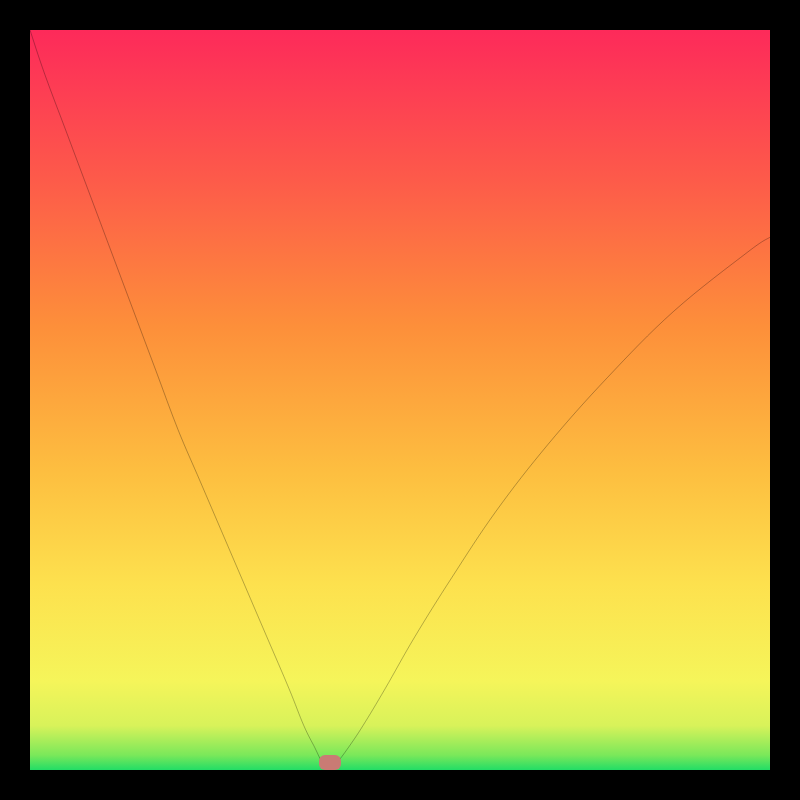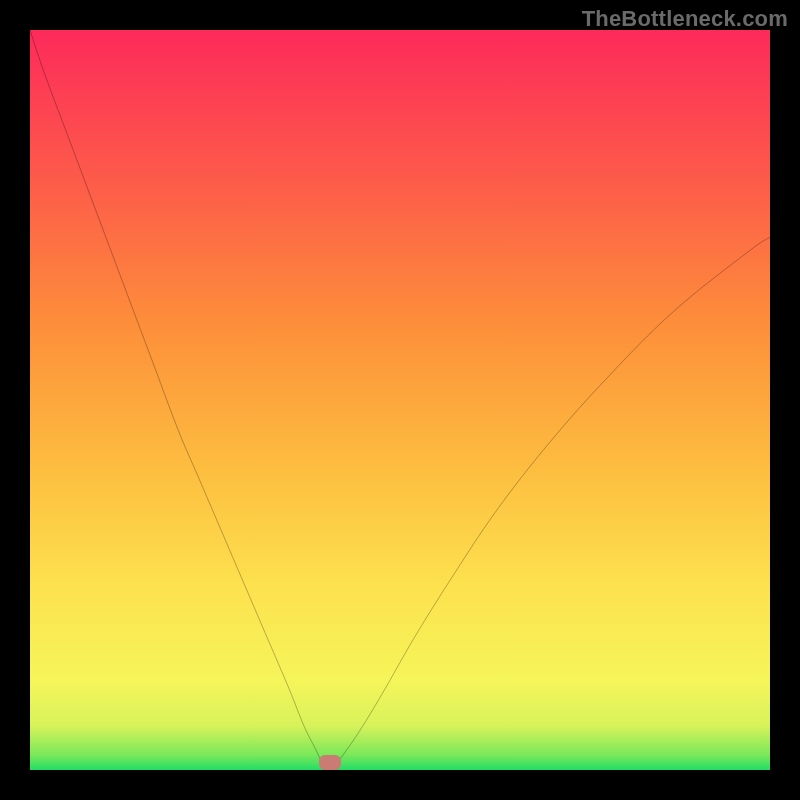--- a/index.html
+++ b/index.html
@@ -55,14 +55,13 @@
 
 <div class="frame">
   <div class="plot"></div>
 
   <svg class="curve" viewBox="0 0 100 100" preserveAspectRatio="none">
     <path id="curve-path" d="M 0 0 C 0.36 1.08, 1.1 3.48, 2 6 C 2.9 8.52, 3.92 11.120000000000001, 5 14 C 6.08 16.88, 6.92 19.12, 8 22 C 9.08 24.88, 9.92 27.12, 11 30 C 12.08 32.88, 12.92 35.12, 14 38 C 15.08 40.88, 15.92 43.12, 17 46 C 18.08 48.88, 18.92 51.3, 20 54 C 21.08 56.7, 21.92 58.48, 23 61 C 24.08 63.52, 24.92 65.48, 26 68 C 27.08 70.52, 27.92 72.48, 29 75 C 30.08 77.52, 30.92 79.48, 32 82 C 33.08 84.52, 34.1 86.84, 35 89 C 35.9 91.16, 36.37 92.56, 37 94 C 37.63 95.44, 38.05 96.1, 38.5 97 C 38.95 97.9, 39.14 98.46, 39.5 99 C 39.86 99.54, 40.14 100, 40.5 100 C 40.86 100, 41.05 99.54, 41.5 99 C 41.95 98.46, 42.37 97.9, 43 97 C 43.63 96.1, 44.1 95.44, 45 94 C 45.9 92.56, 46.74 91.16, 48 89 C 49.26 86.84, 50.38 84.7, 52 82 C 53.62 79.3, 55.02 77.06, 57 74 C 58.98 70.94, 60.66 68.24, 63 65 C 65.34 61.76, 67.3 59.24, 70 56 C 72.7 52.76, 74.94 50.24, 78 47 C 81.06 43.76, 83.58 41.06, 87 38 C 90.42 34.94, 94.66 31.8, 97 30 C 99.34 28.2, 99.46 28.36, 100 28" stroke="#000000" stroke-width="0.28" fill="none" vector-effect="non-scaling-stroke"></path>
   </svg>
 
   <div id="marker" class="marker" style="left: 318.6px; top: 755.2px; width: 22.2px; height: 14.8px; background: rgb(201, 123, 116);"></div>
 
-  <div class="watermark">TheBottleneck.com</div>
 </div>
 
 </body></html>

